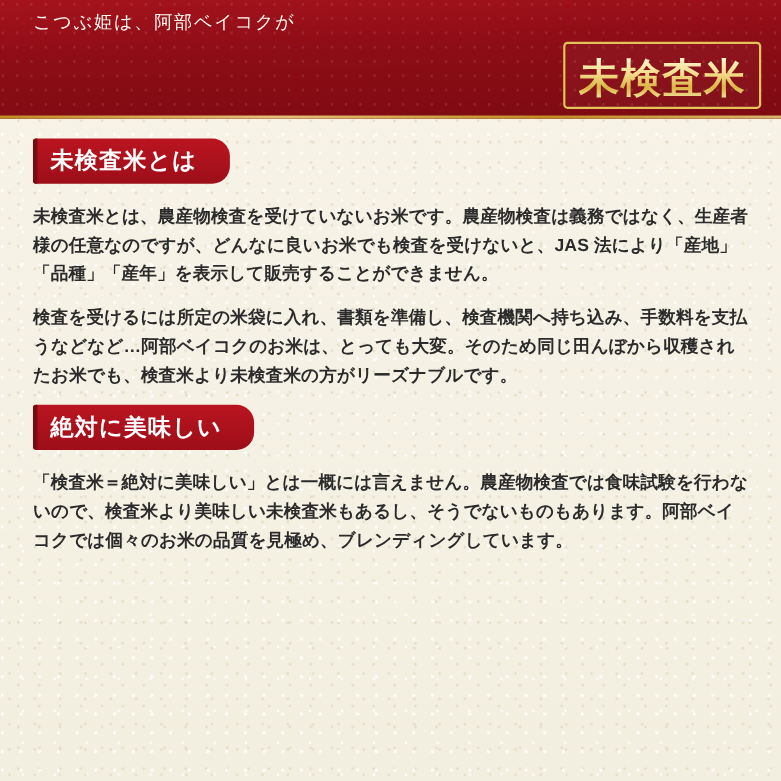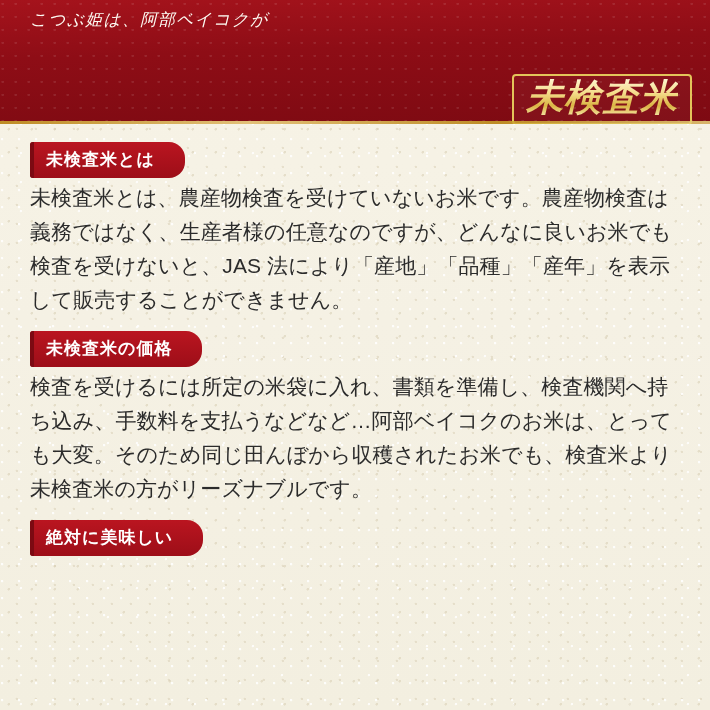--- a/index.html
+++ b/index.html
@@ -27,27 +27,26 @@
       radial-gradient(circle at 72% 28%, rgba(255,255,255,0.8) 0 1.1px, transparent 1.5px),
       radial-gradient(circle at 88% 78%, rgba(214,204,178,0.5) 0 1px, transparent 1.4px),
       linear-gradient(180deg, #f7f3e6 0%, #f5f1e4 45%, #f3efe0 100%);
     background-size: 17px 17px, 23px 23px, 29px 29px, 19px 19px, 100% 100%;
   }
 
   
   .header {
     position: relative;
     width: 710px;
-    height: 124px;
+    height: 108px;
     background:
       radial-gradient(circle at 20% 30%, rgba(255,255,255,0.10) 0 1px, transparent 1.4px),
       linear-gradient(178deg, #a5131c 0%, #8e0d16 40%, #7d0a12 100%);
     background-size: 13px 13px, 100% 100%;
     overflow: hidden;
-    font-style: italic;
   }
   .header::after {
     content: "";
     position: absolute;
     left: 0; right: 0; bottom: 0;
     height: 3px;
     background: linear-gradient(90deg, #c9a227, #f3e08a 35%, #c9a227 70%, #e8d27a);
     opacity: 0.85;
   }
 
@@ -142,23 +141,22 @@
     font-weight: bold;
     letter-spacing: 0.5px;
   }
 
   .hdr-badge {
     position: absolute;
     right: 18px;
     top: 38px;
     border: 2px solid #e3c45a;
     border-radius: 4px;
-    padding: 2px 12px 6px 12px;
+    padding: 12px 12px 6px 12px;
     background: rgba(255,255,255,0.03);
-    margin-top: 36px;
   }
   .hdr-badge span {
     font-family: "DejaVu Serif", "Liberation Serif", serif;
     font-weight: bold;
     font-size: 37px;
     line-height: 1.05;
     background: linear-gradient(180deg, #fffbe2 0%, #f5dd8d 40%, #dab544 70%, #fbf0bd 100%);
     -webkit-background-clip: text;
     background-clip: text;
     color: transparent;
@@ -171,41 +169,42 @@
     padding: 18px 30px 0 30px;
   }
 
   .section { margin-bottom: 14px; }
 
   .sec-head {
     display: inline-block;
     position: relative;
     background: linear-gradient(180deg, #ba1520 0%, #9d0e18 100%);
     color: #ffffff;
-    font-size: 17px;
+    font-size: 21px;
     font-weight: bold;
     letter-spacing: 1px;
     padding: 6px 30px 7px 16px;
     border-radius: 3px 16px 16px 3px;
-    margin-bottom: 3px;
+    margin-bottom: 18px;
   }
   .sec-head::before {
     content: "";
     position: absolute;
     left: 0; top: 0; bottom: 0;
     width: 4px;
     background: #7c0a12;
     border-radius: 3px 0 0 3px;
   }
 
   .sec-body {
-    font-size: 21px;
+    font-size: 16px;
     line-height: 1.62;
     color: #2b2b2b;
     letter-spacing: 0.1px;
+    font-weight: bold;
   }
 </style>
 </head>
 <body>
 
 <div class="page">
 
   <div class="header">
 
     <div class="hdr-eyebrow">こつぶ姫は、阿部ベイコクが</div>
@@ -220,22 +219,22 @@
 
     <div class="section">
       <div class="sec-head">未検査米とは</div>
       <div class="sec-body">未検査米とは、農産物検査を受けていないお米です。農産物検査は義務ではなく、生産者様の任意なのですが、どんなに良いお米でも検査を受けないと、JAS 法により「産地」「品種」「産年」を表示して販売することができません。</div>
     </div>
 
     <div class="section">
     </div>
 
     <div class="section">
-      <div class="sec-head">未検査米の価格</div>
       <div class="sec-body">検査を受けるには所定の米袋に入れ、書類を準備し、検査機関へ持ち込み、手数料を支払うなどなど…阿部ベイコクのお米は、とっても大変。そのため同じ田んぼから収穫されたお米でも、検査米より未検査米の方がリーズナブルです。</div>
     </div>
 
     <div class="section">
       <div class="sec-head">絶対に美味しい</div>
+      <div class="sec-body">「検査米＝絶対に美味しい」とは一概には言えません。農産物検査では食味試験を行わないので、検査米より美味しい未検査米もあるし、そうでないものもあります。阿部ベイコクでは個々のお米の品質を見極め、ブレンディングしています。</div>
     </div>
 
   </div>
 </div>
 
 </body></html>

